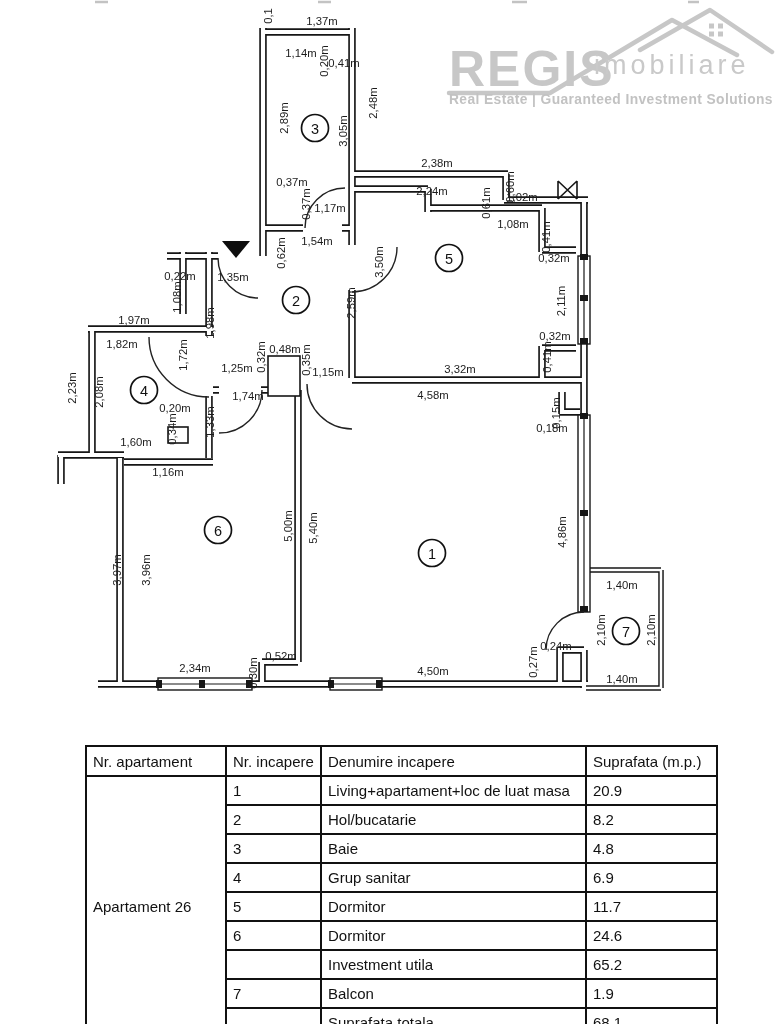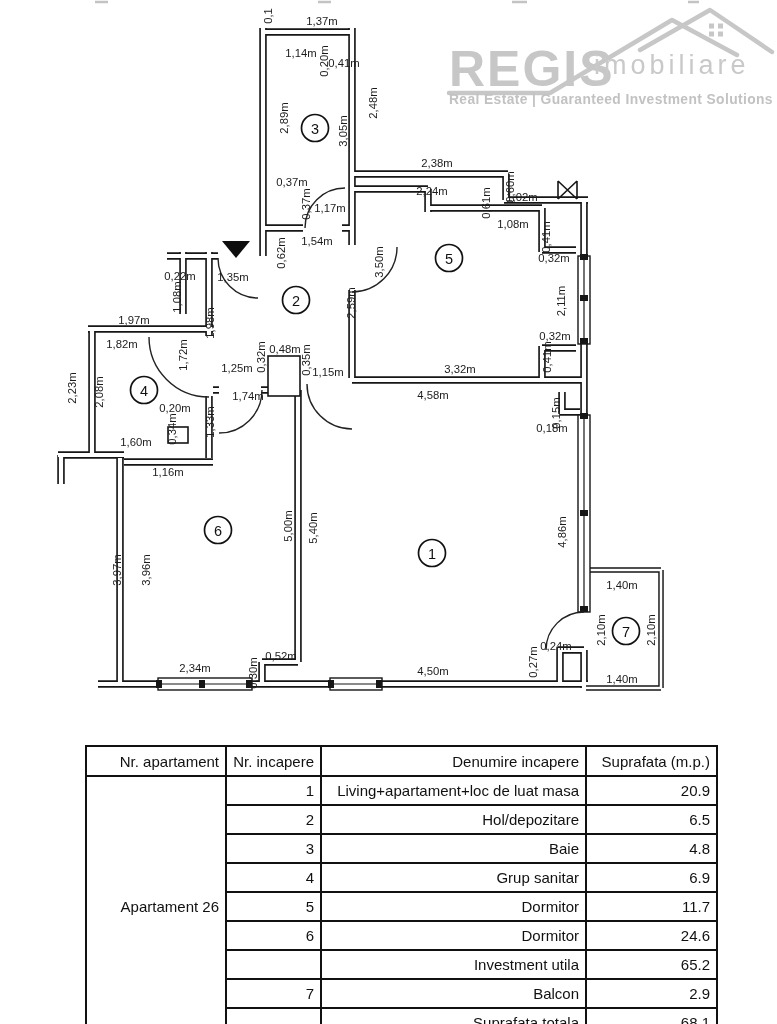--- a/index.html
+++ b/index.html
@@ -21,21 +21,21 @@
   text.roomnum{font-size:14.5px;fill:#111;text-anchor:middle;dominant-baseline:central;font-family:"Liberation Sans",sans-serif;}
   .room-circle{fill:#fff;stroke:#111;stroke-width:1.7;}
   .tri{fill:#0e0e0e;}
   .logo-big{font-size:50px;font-weight:bold;fill:#c7c7c7;letter-spacing:2px;font-family:"Liberation Sans",sans-serif;}
   .logo-sub{font-size:27px;fill:#c9c9c9;letter-spacing:4px;font-family:"Liberation Sans",sans-serif;}
   .logo-tag{font-size:13.8px;fill:#c2c2c2;letter-spacing:.4px;font-weight:bold;font-family:"Liberation Sans",sans-serif;}
   .logo-stroke{fill:none;stroke:#c7c7c7;stroke-width:4.5;stroke-linecap:round;stroke-linejoin:round;}
   .logo-dots{stroke:#c7c7c7;stroke-width:5;}
   #areas-table{position:absolute;left:85px;top:745px;border-collapse:collapse;background:#fff;}
   #areas-table th,#areas-table td{border:2px solid #111;font-size:15px;font-weight:400;color:#111;
-    text-align:right;vertical-align:middle;padding:0 6px;}
+    text-align:left;vertical-align:middle;padding:0 6px;}
   #areas-table th{height:28px;}
   #areas-table td{height:27px;}
   .c1{width:140px;} .c2{width:95px;} .c3{width:265px;} .c4{width:131px;}
 </style>
 </head>
 <body>
 
 <div id="stage">
 
   <svg width="777" height="720" viewBox="0 0 777 720">
@@ -225,22 +225,22 @@
       <th>Suprafata (m.p.)</th>
     </tr>
     <tr>
       <td rowspan="9">Apartament 26</td>
       <td>1</td>
       <td>Living+apartament+loc de luat masa</td>
       <td>20.9</td>
     </tr>
     <tr>
       <td>2</td>
-      <td>Hol/depozitare</td>
-      <td>6.5</td>
+      <td>Hol/bucatarie</td>
+      <td>8.2</td>
     </tr>
     <tr>
       <td>3</td>
       <td>Baie</td>
       <td>4.8</td>
     </tr>
     <tr>
       <td>4</td>
       <td>Grup sanitar</td>
       <td>6.9</td>
@@ -256,21 +256,21 @@
       <td>24.6</td>
     </tr>
     <tr>
       <td></td>
       <td>Investment utila</td>
       <td>65.2</td>
     </tr>
     <tr>
       <td>7</td>
       <td>Balcon</td>
-      <td>2.9</td>
+      <td>1.9</td>
     </tr>
     <tr>
       <td></td>
       <td>Suprafata totala</td>
       <td>68.1</td>
     </tr>
   </tbody>
     </table>
 </div>
 

